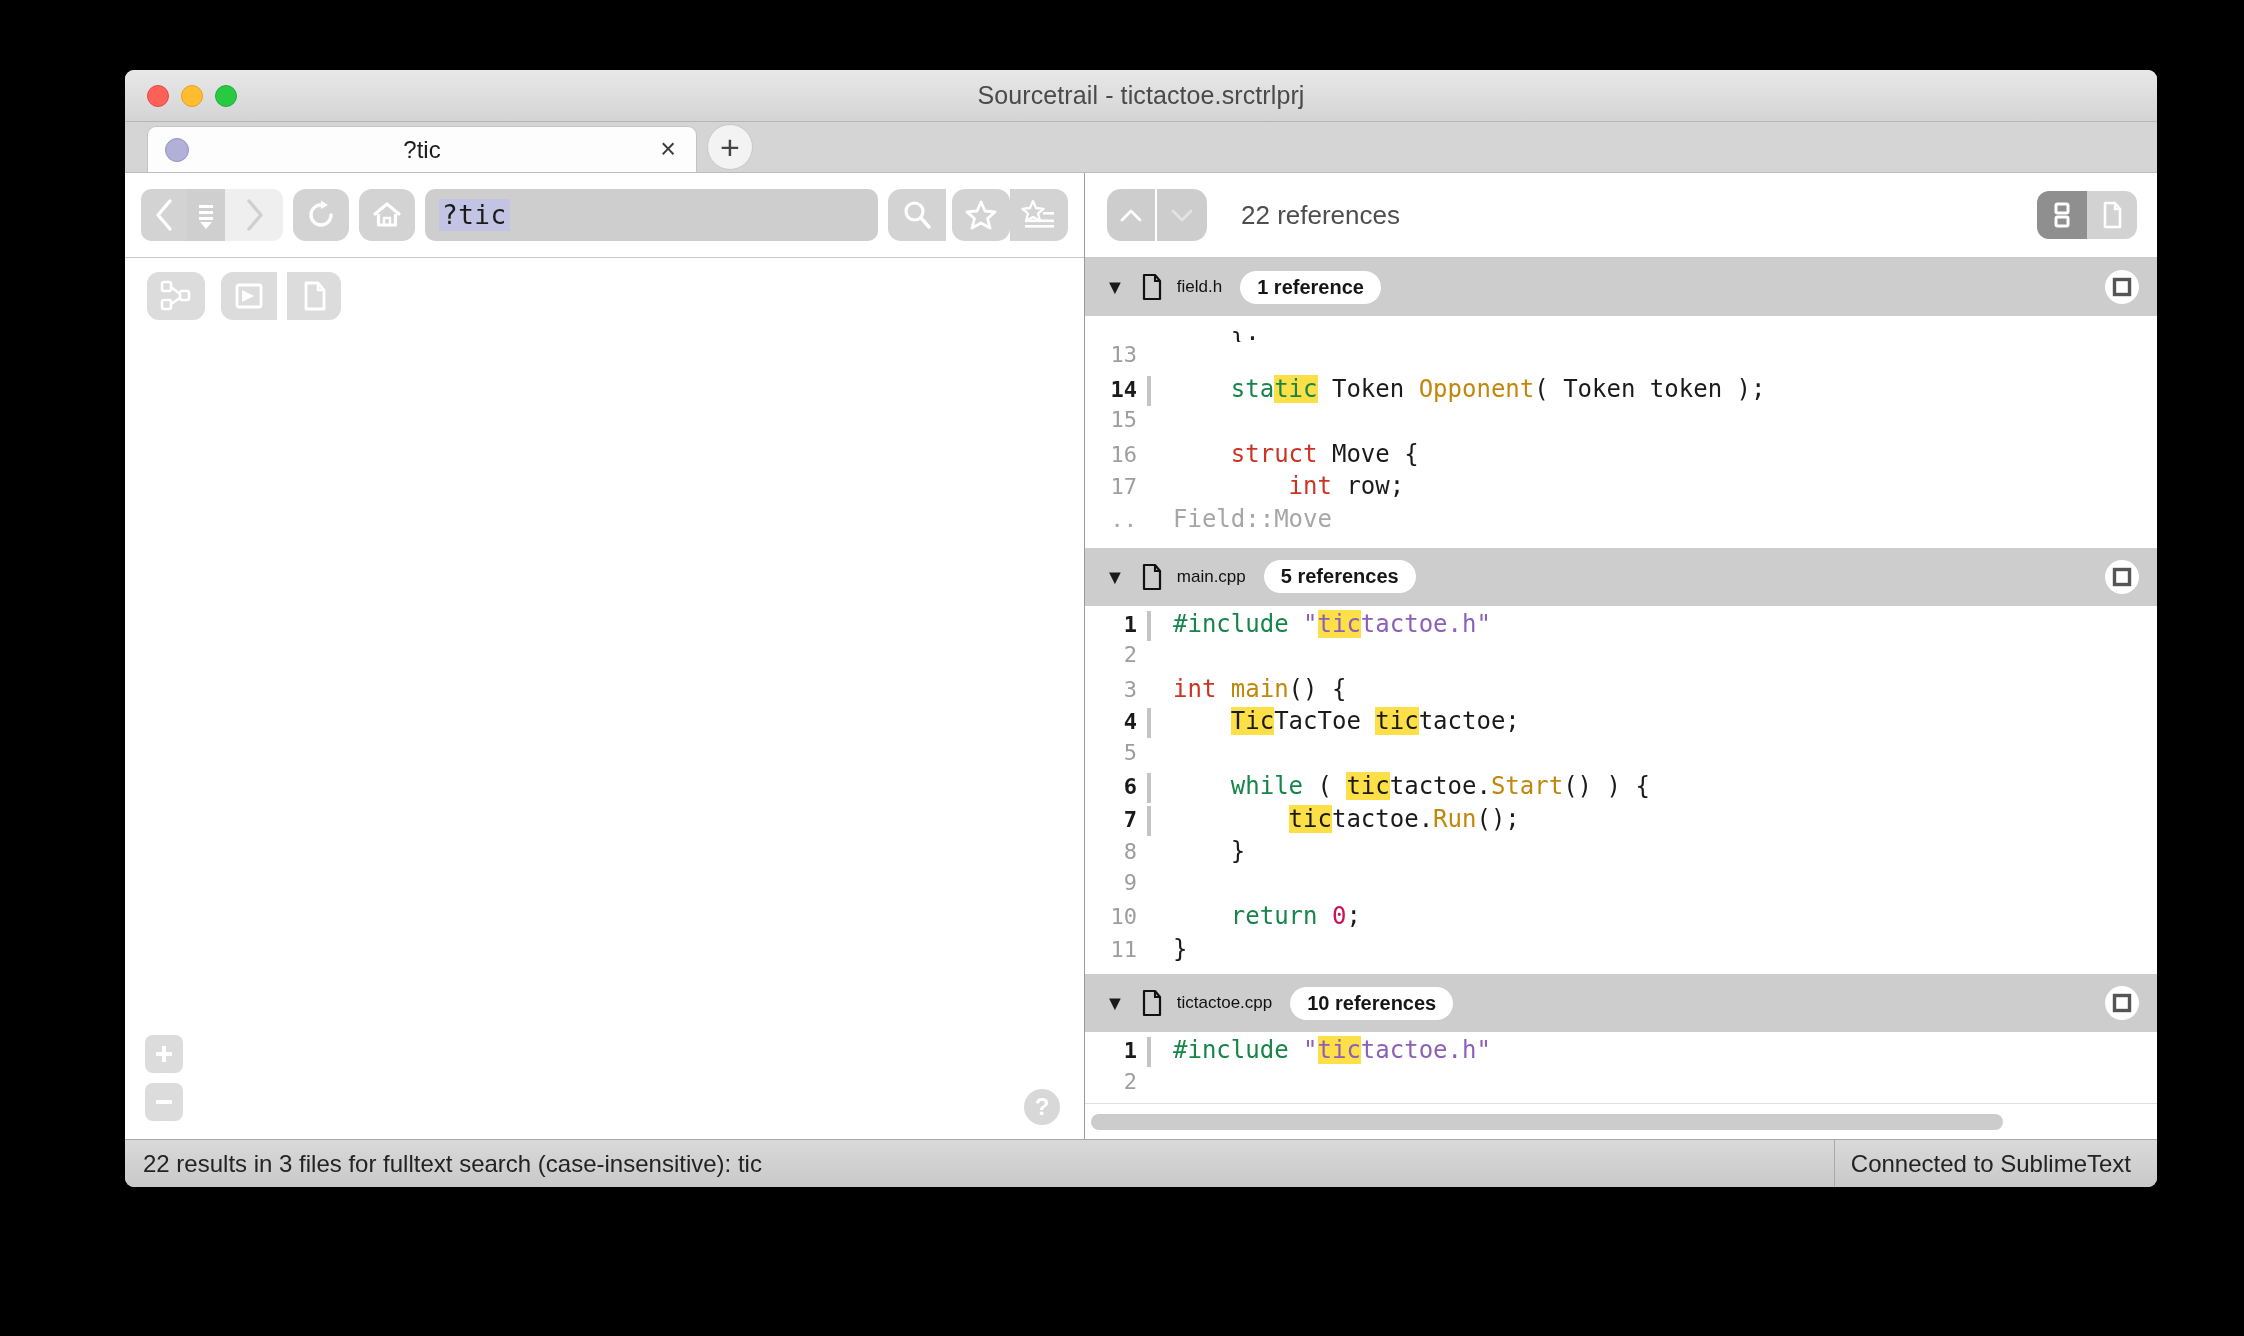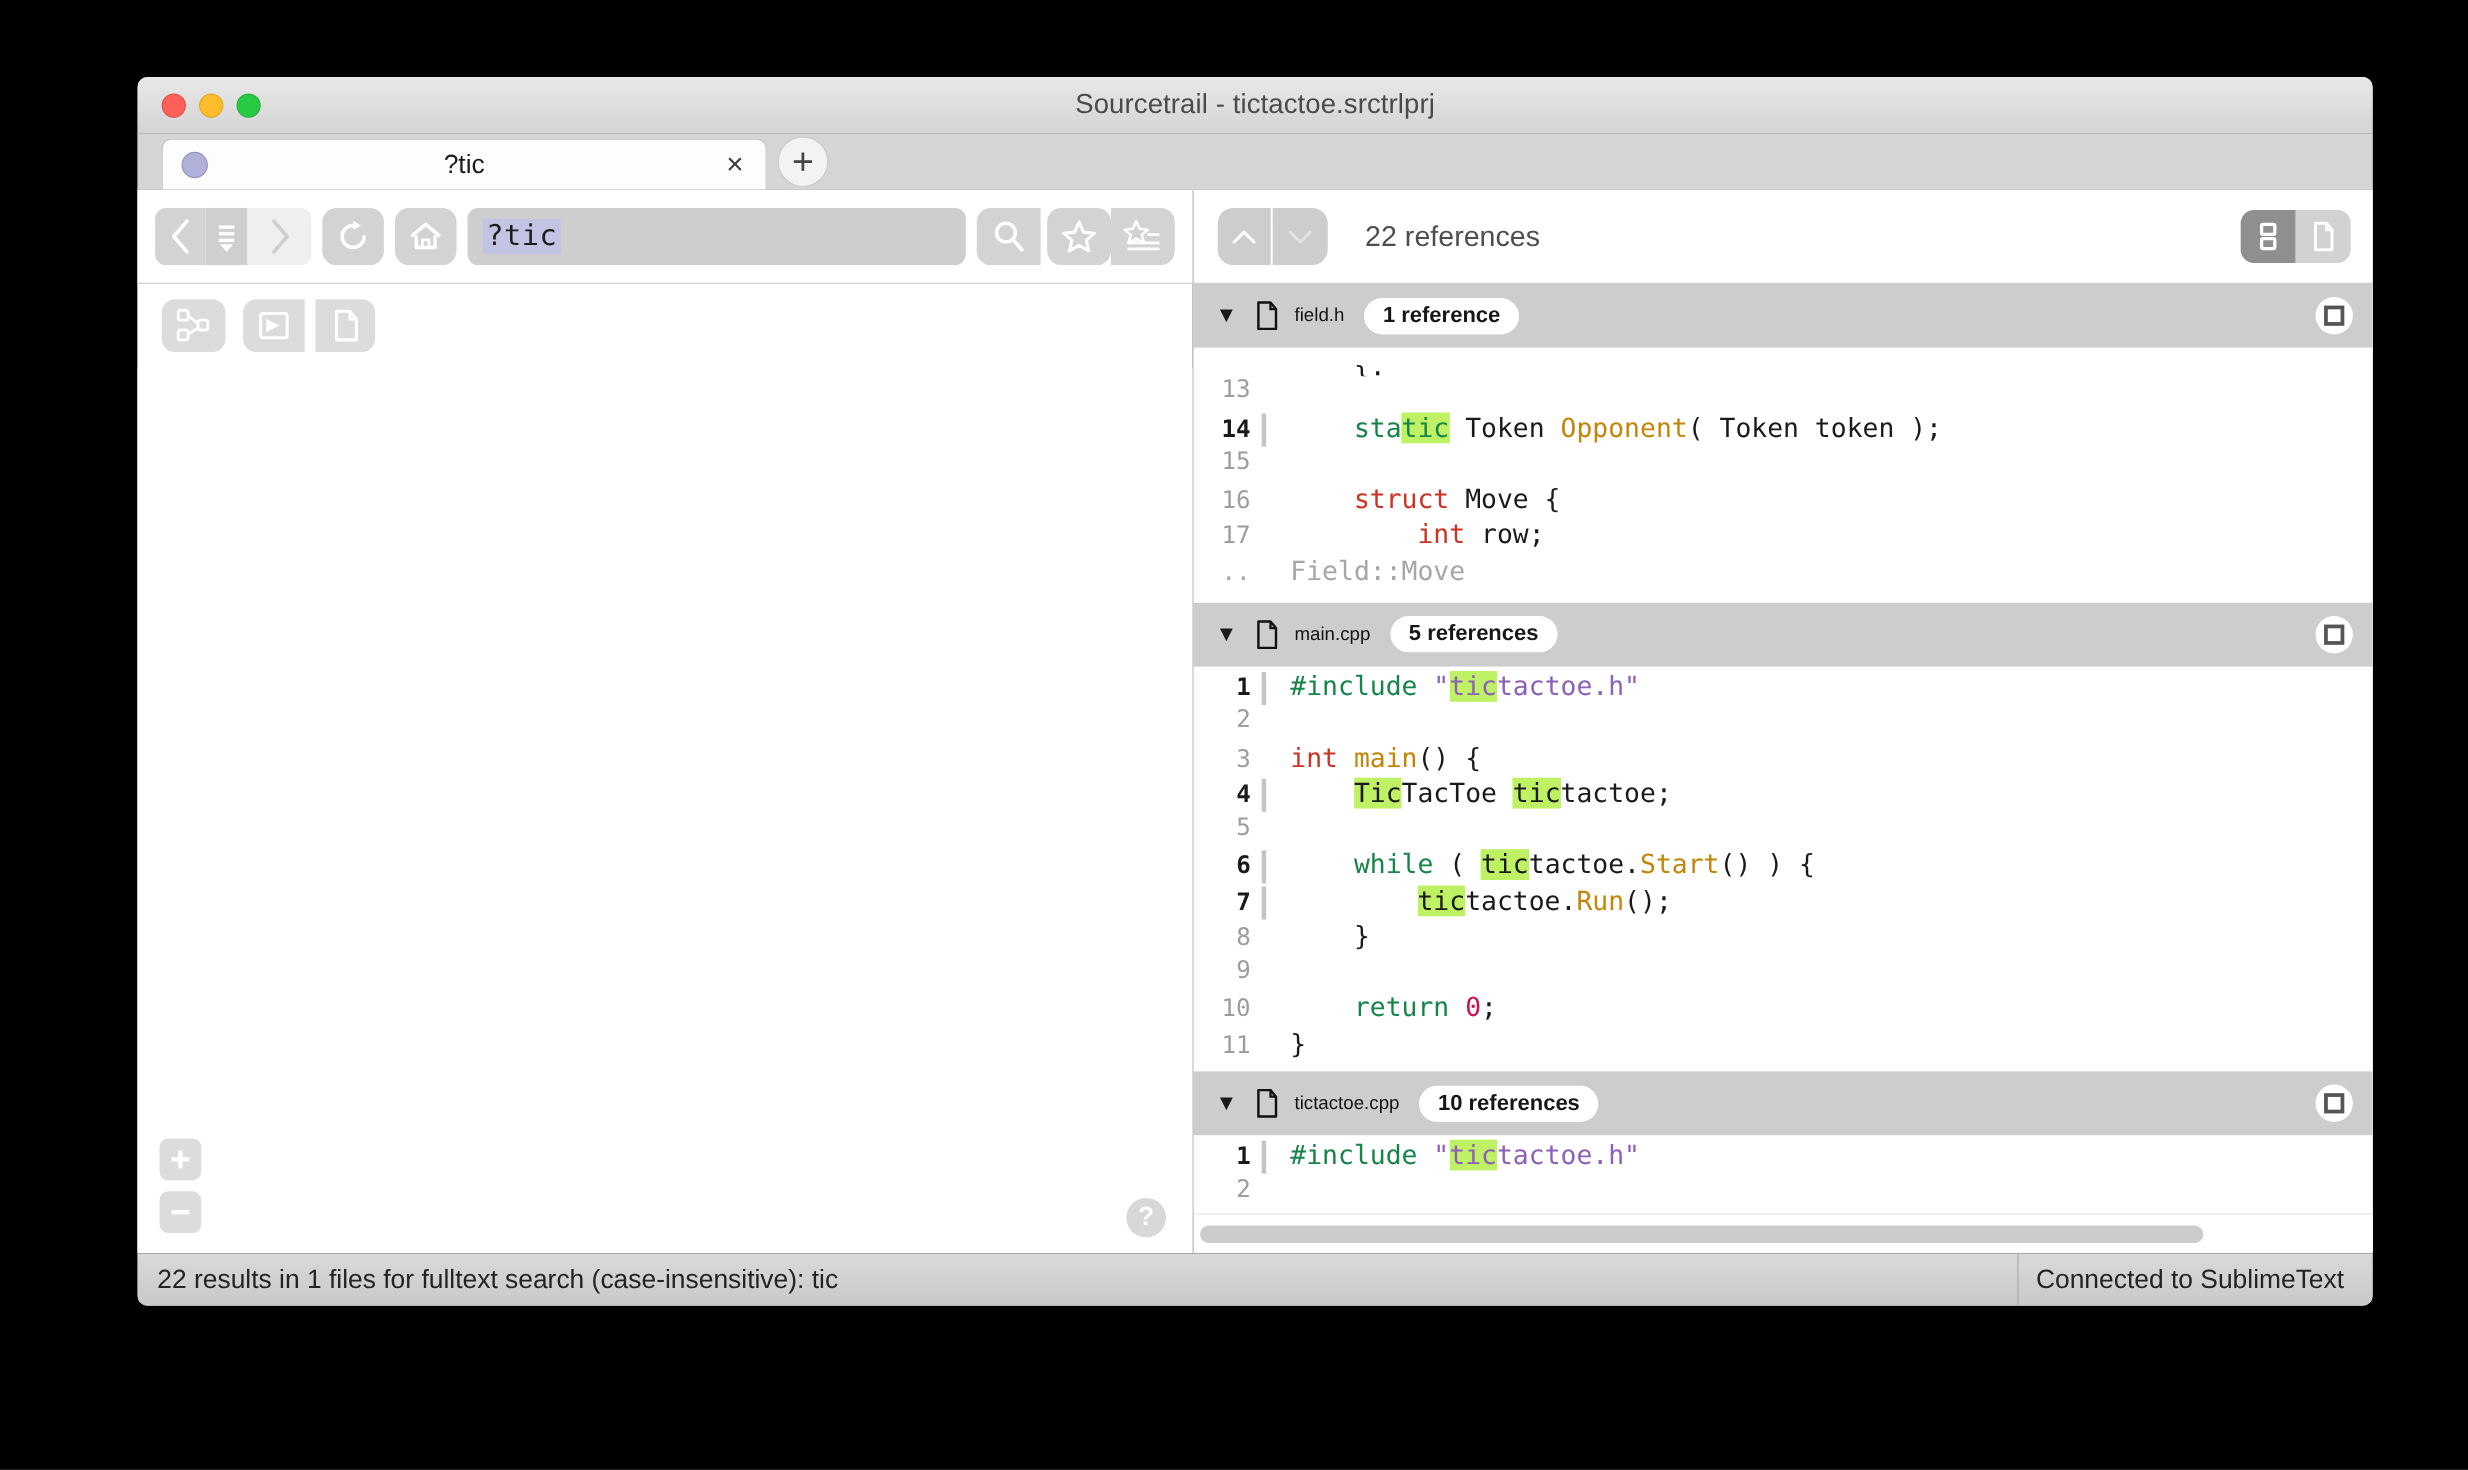--- a/index.html
+++ b/index.html
@@ -254,21 +254,21 @@
     align-self: center;
   }
   .gutter.on { background: #c4c4c4; }
   .ctext { color: #1a1a1a; }
   .kw   { color: #17854a; }
   .typ  { color: #1a1a1a; }
   .fn   { color: #c2870a; }
   .kw2  { color: #cc3322; }
   .str  { color: #8d60b8; }
   .num  { color: #cc1155; }
-  .hl   { background: #bef264; }
+  .hl   { background: #fde047; }
   .clipped {
     height: 22px; overflow: hidden;
     display: flex; align-items: flex-end;
   }
   .clipped .ctext { position: relative; top: 14px; }
   .ellipsis-line {
     display: flex; align-items: baseline; height: 36px;
     font-family: "DejaVu Sans Mono", monospace;
     color: #a6a6a6; font-size: 24px;
   }
@@ -558,17 +558,17 @@
           </div>
         </div>
 
       <div class="scroll-area">
         <div class="hscroll"></div>
       </div>
     </div>
   </div>
 
   <div class="statusbar">
-    <div class="status-left">22 results in 1 files for fulltext search (case-insensitive): tic</div>
+    <div class="status-left">22 results in 3 files for fulltext search (case-insensitive): tic</div>
     <div class="status-right">Connected to SublimeText</div>
   </div>
 
 </div>
 
 </body></html>

